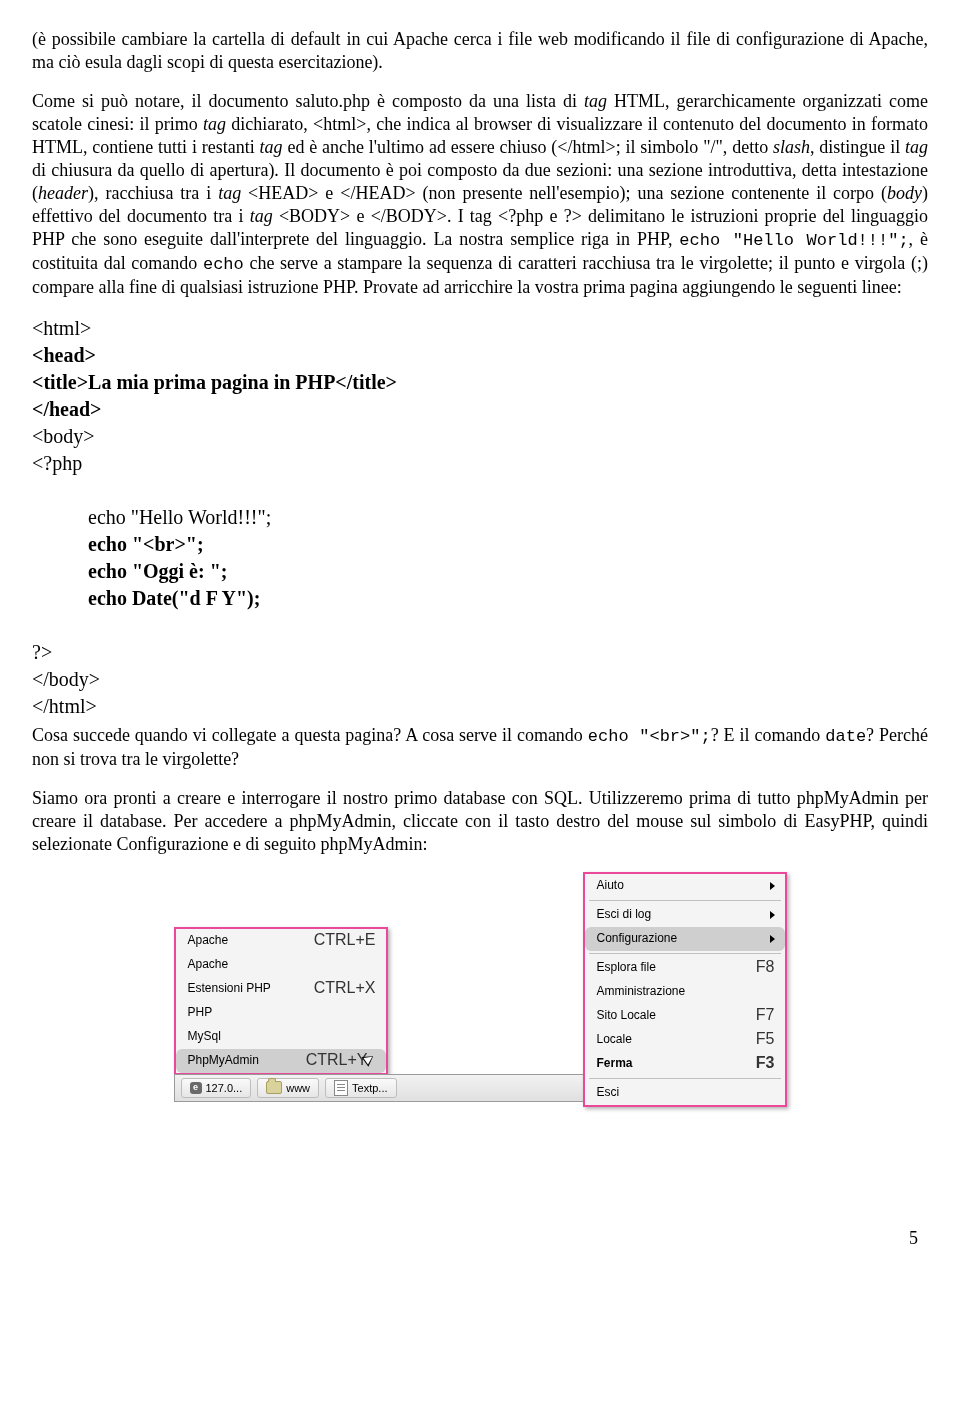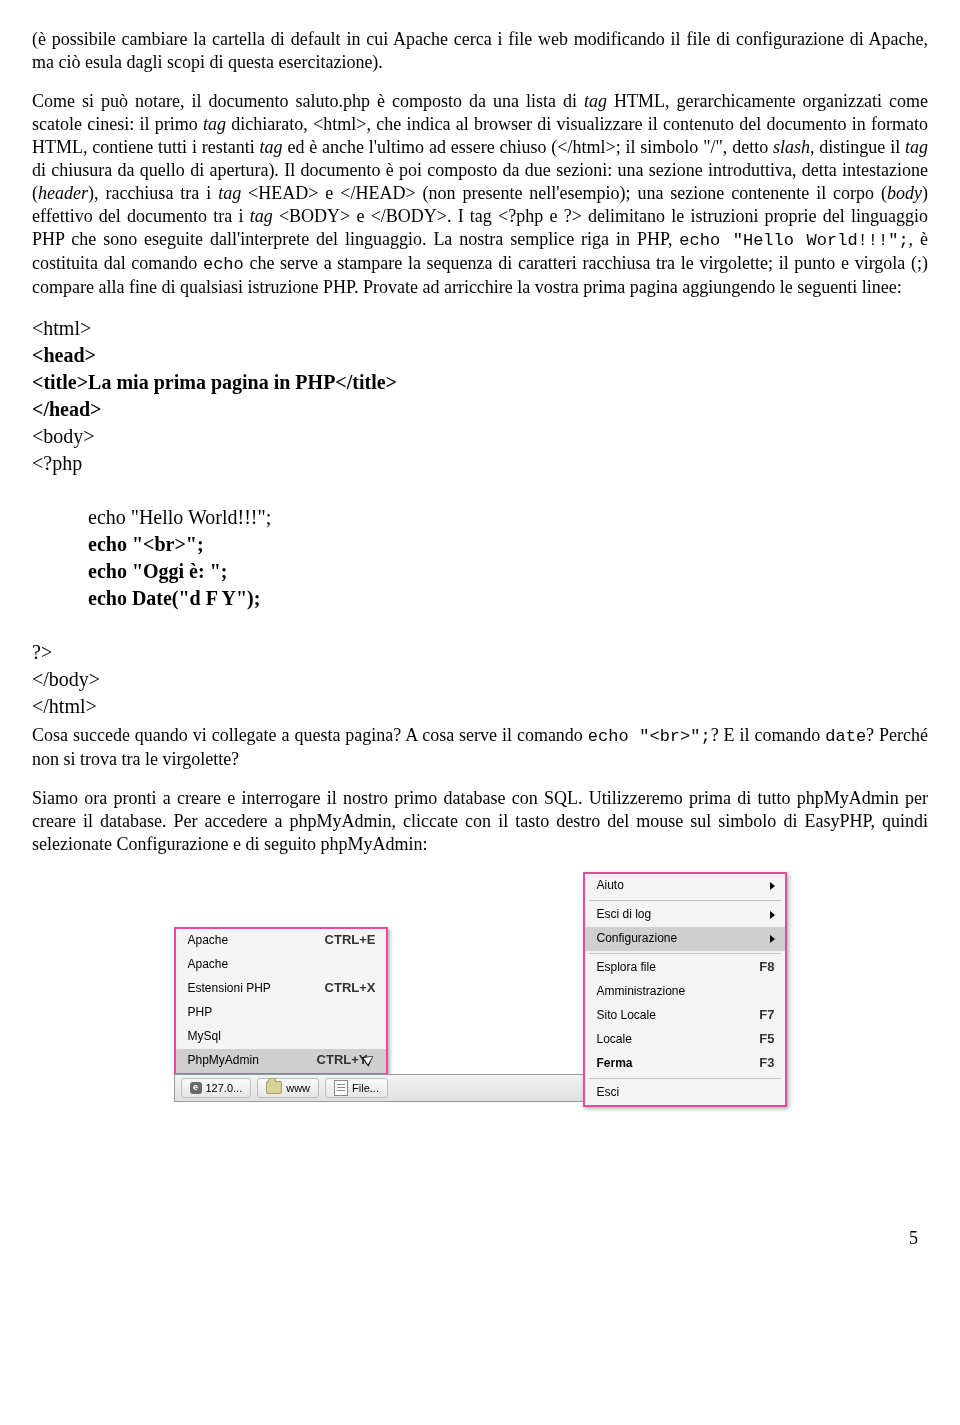--- a/index.html
+++ b/index.html
@@ -66,23 +66,24 @@
   }
   .menu-item {
     display: flex;
     align-items: center;
     justify-content: space-between;
     padding: 3px 10px 3px 12px;
     height: 18px;
   }
   .menu-item.highlighted {
     background: #cfcfcf;
+    border-radius: 6px;
   }
   .menu-item .label { white-space: nowrap; }
-  .menu-item .shortcut { color: #333; font-size: 13px; font-weight: bold; }
+  .menu-item .shortcut { color: #333; font-size: 16px; }
   .arrow-right {
     width: 0; height: 0;
     border-top: 4px solid transparent;
     border-bottom: 4px solid transparent;
     border-left: 5px solid #000;
     margin-left: 6px;
   }
   .menu-sep {
     height: 1px;
     background: #c0c0c0;
@@ -222,21 +223,21 @@
         <div class="tb-item">
           <span class="tb-e-icon">e</span>
           <span>127.0...</span>
         </div>
         <div class="tb-item">
           <span class="tb-folder-icon"></span>
           <span>www</span>
         </div>
         <div class="tb-item">
           <span class="text-icon"></span>
-          <span>File...</span>
+          <span>Textp...</span>
         </div>
       </div>
     </div>
     <div class="menu menu-right">
       <div class="menu-item">
         <span class="label">Aiuto</span>
         <span class="arrow-right"></span>
       </div>
       <div class="menu-sep"></div>
       <div class="menu-item">

